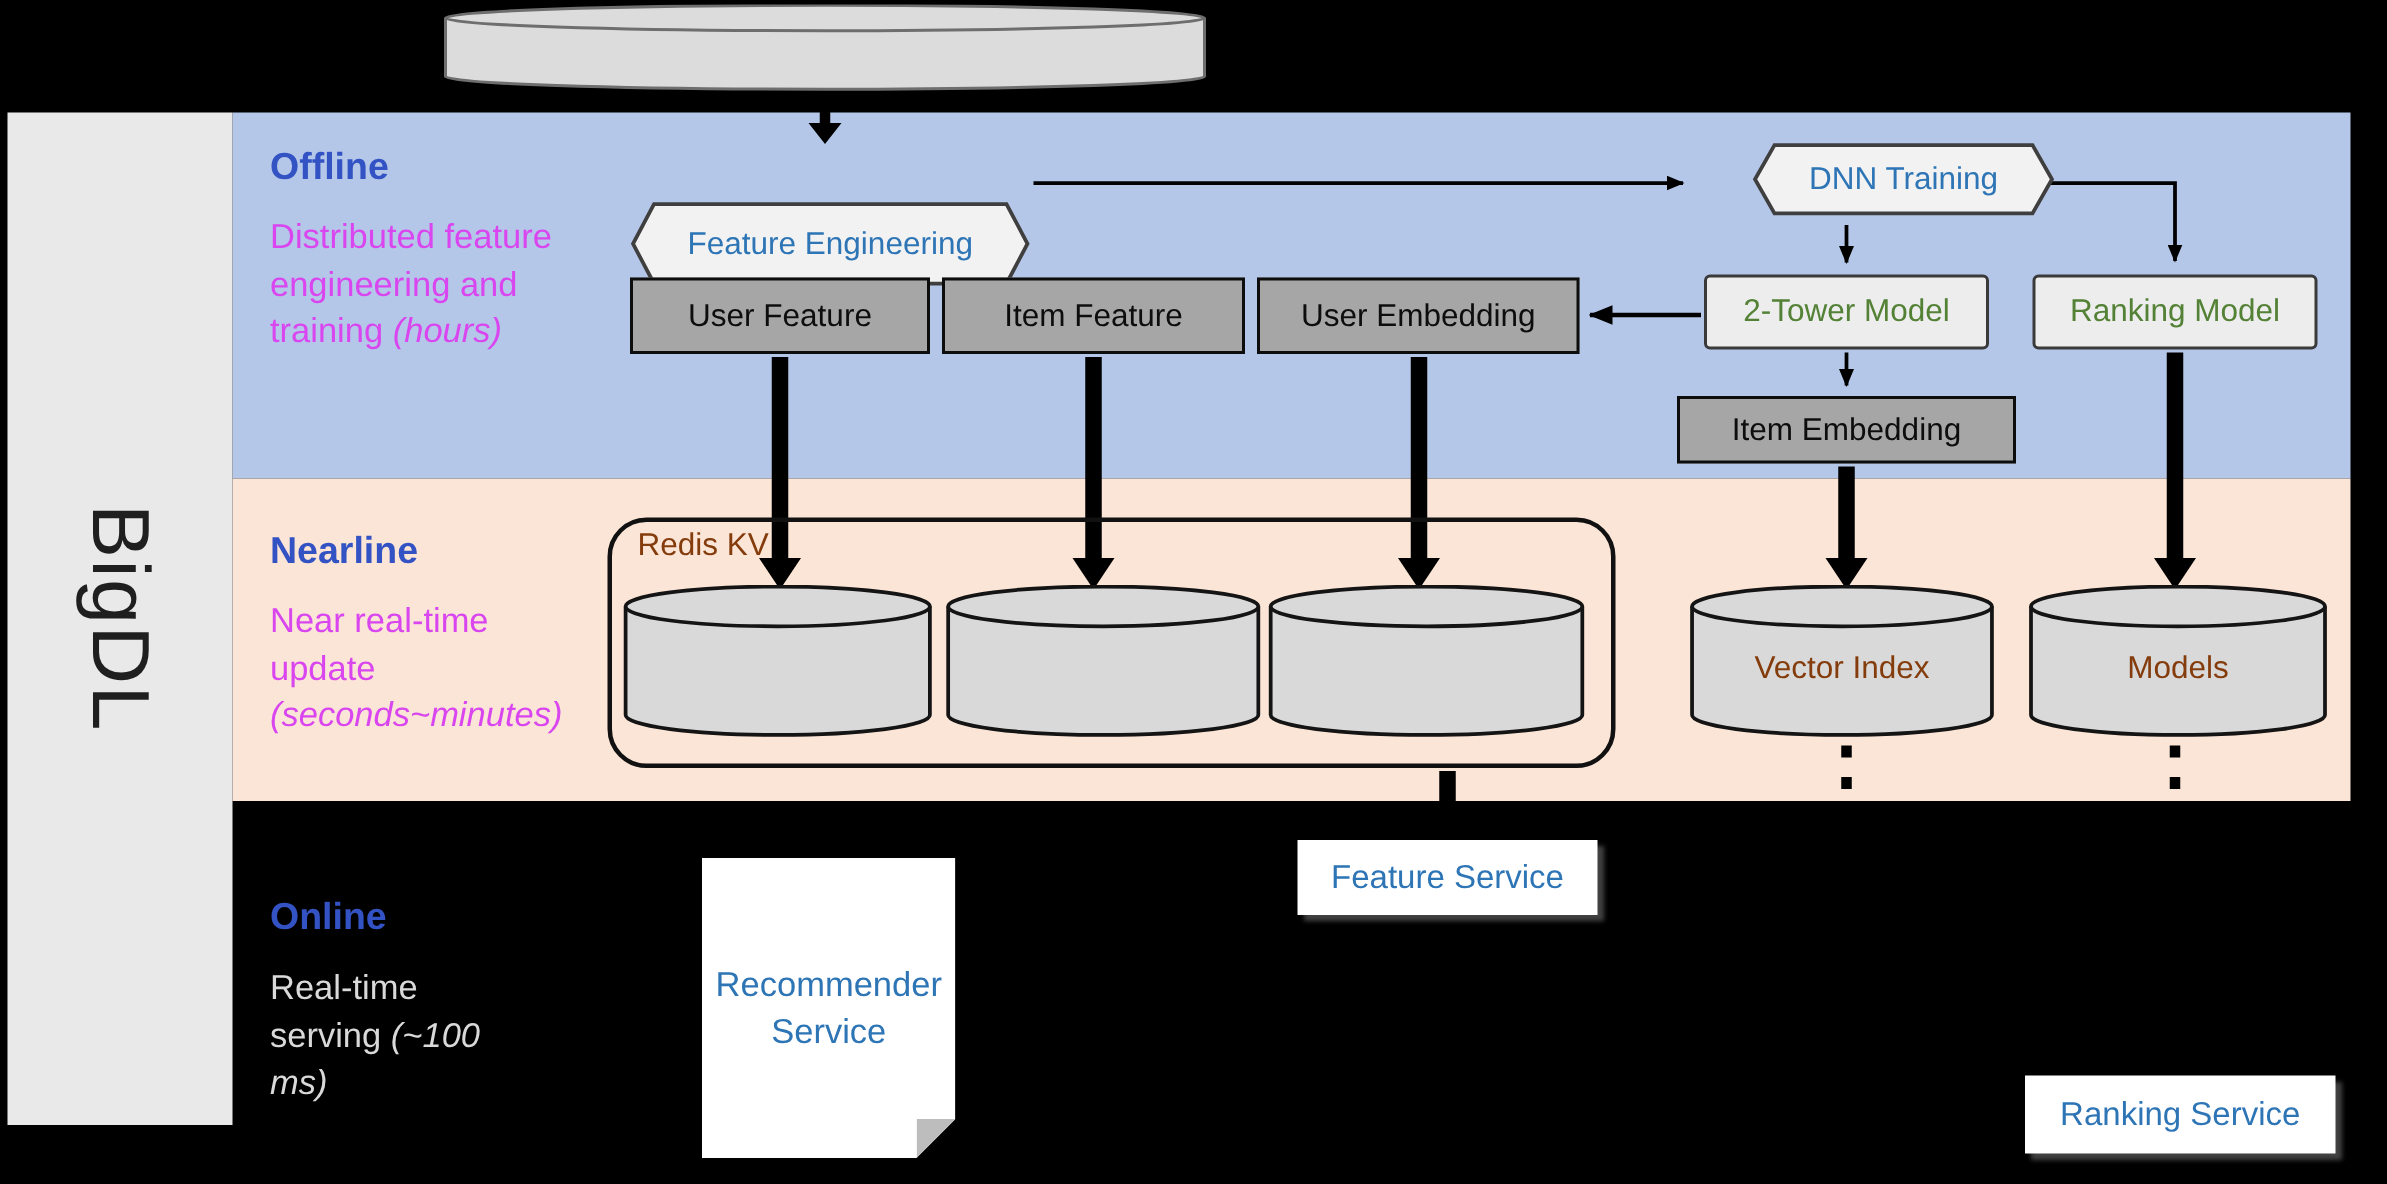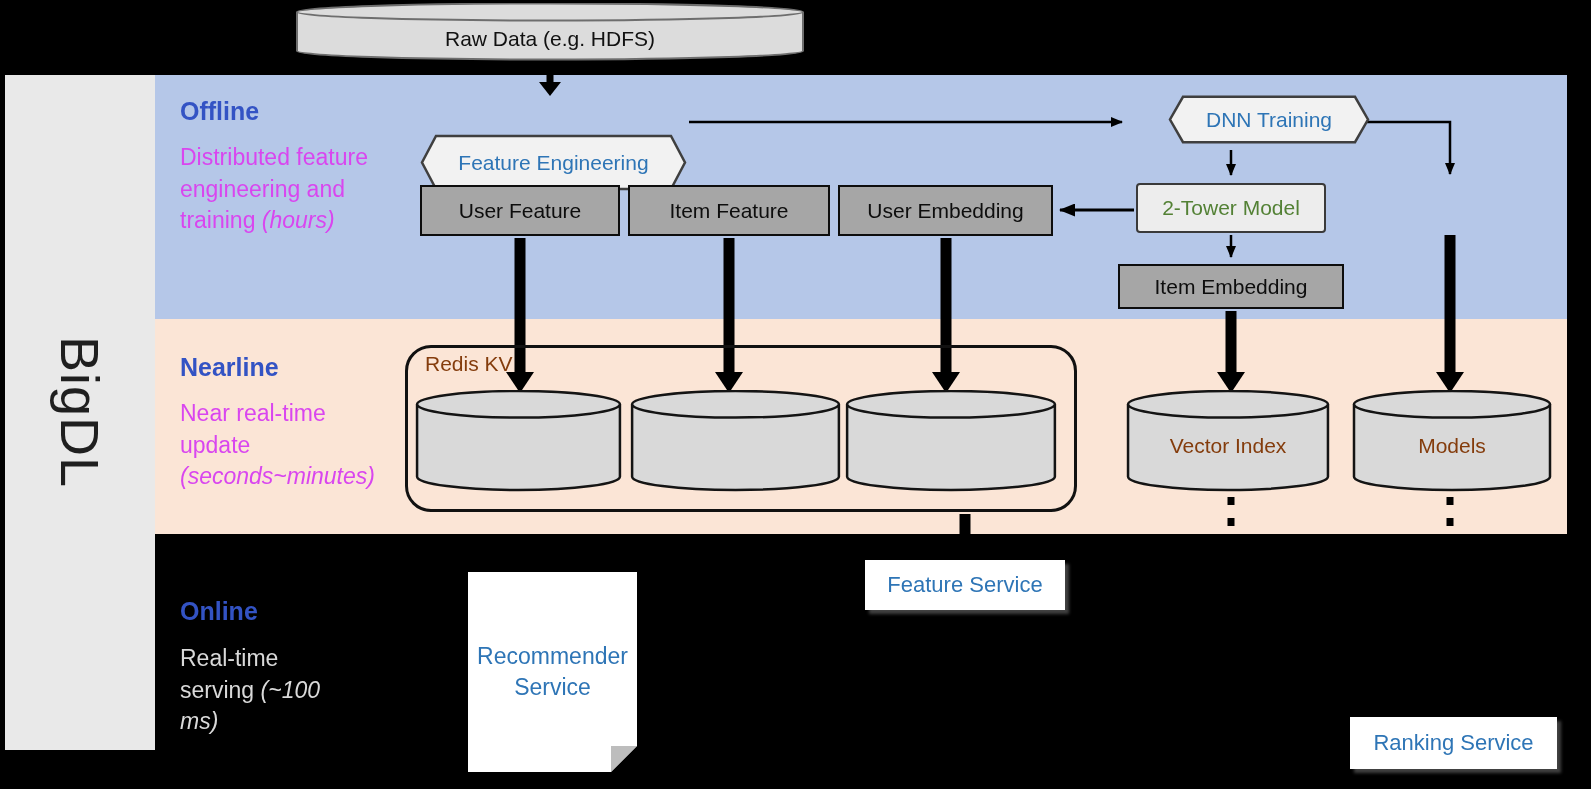--- a/index.html
+++ b/index.html
@@ -101,21 +101,20 @@
       <line x1="1231" y1="497" x2="1231" y2="643"></line>
       <line x1="1450" y1="497" x2="1450" y2="715"></line>
     </g>
   </svg>
 
   <div id="raw-cyl">
     <svg viewBox="0 0 510 59" preserveAspectRatio="none">
       <path d="M2,9 L2,48 A253,8.5 0 0 0 508,48 L508,9" fill="#dcdcdc" stroke="#6e6e6e" stroke-width="2" vector-effect="non-scaling-stroke"></path>
       <ellipse cx="255" cy="9" rx="253" ry="8.5" fill="#dcdcdc" stroke="#6e6e6e" stroke-width="2" vector-effect="non-scaling-stroke"></ellipse>
     </svg>
-    <div class="raw-label">Raw Data (e.g. HDFS)</div>
   </div>
 
   <div class="sec-title" style="left:180px;top:97px;">Offline</div>
   <div class="sec-desc" style="left:180px;top:142px;width:190px;">
     <span>Distributed feature engineering and training</span>
     <i>(hours)</i>
   </div>
 
   <div class="sec-title" style="left:180px;top:353px;">Nearline</div>
   <div class="sec-desc" style="left:180px;top:398px;width:190px;">
@@ -140,20 +139,21 @@
     <svg viewBox="0 0 202 55" preserveAspectRatio="none">
       <path d="M15,2 L187,2 L200,27.5 L187,53 L15,53 L2,27.5 Z" fill="#f2f2f2" stroke="#3f3f3f" stroke-width="2.5" vector-effect="non-scaling-stroke"></path>
     </svg>
     <div class="lbl">DNN Training</div>
   </div>
 
   <div class="box-dark" style="left:420px;top:185px;width:200px;height:51px;">User Feature</div>
   <div class="box-dark" style="left:628px;top:185px;width:202px;height:51px;">Item Feature</div>
   <div class="box-dark" style="left:838px;top:185px;width:215px;height:51px;">User Embedding</div>
   <div class="box-model" style="left:1136px;top:183px;width:190px;height:50px;">2-Tower Model</div>
+  <div class="box-model" style="left:1355px;top:183px;width:190px;height:50px;">Ranking Model</div>
   <div class="box-dark" style="left:1118px;top:264px;width:226px;height:45px;">Item Embedding</div>
 
   <div id="redis-container"></div>
   <div id="redis-label">Redis KV</div>
 
   <div class="cyl" style="left:415px;top:390px;width:207px;height:102px;">
     <svg viewBox="0 0 200 100" preserveAspectRatio="none">
       <path d="M2,14 L2,85 A98,13 0 0 0 198,85 L198,14" fill="#d9d9d9" stroke="#141414" stroke-width="2.5" vector-effect="non-scaling-stroke"></path>
       <ellipse cx="100" cy="14" rx="98" ry="13" fill="#d9d9d9" stroke="#141414" stroke-width="2.5" vector-effect="non-scaling-stroke"></ellipse>
     </svg>

